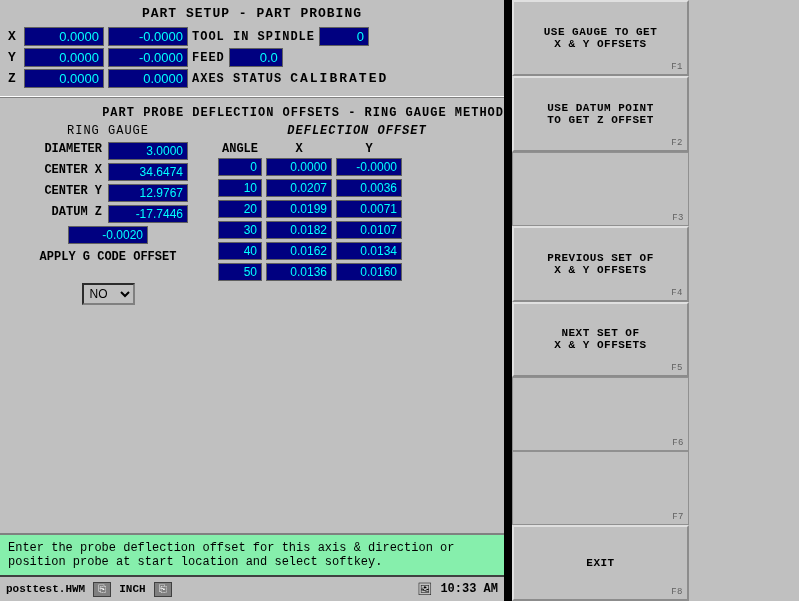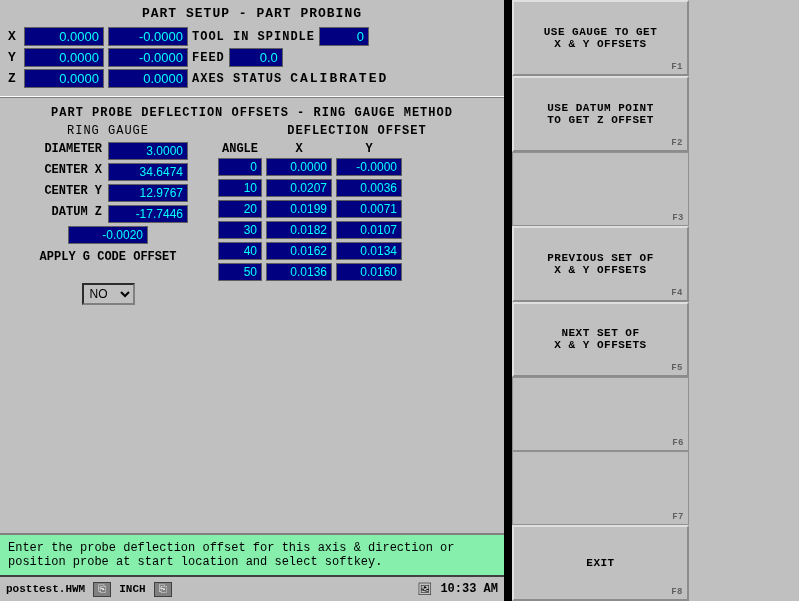--- a/index.html
+++ b/index.html
@@ -89,21 +89,21 @@
     }
     
     .h-divider {
       height: 2px;
       background: #808080;
       margin: 4px 0;
       border-top: 1px solid #fff;
     }
     
     .section-title {
-      text-align: center;
+      text-align: right;
       font-weight: bold;
       font-size: 12px;
       letter-spacing: 1px;
       padding: 4px 0 2px;
     }
     
     .probe-section {
       display: flex;
       padding: 2px 8px;
       gap: 10px;
@@ -142,20 +142,21 @@
     
     .deflection-col {
       flex: 1;
     }
     .defl-title {
       text-align: center;
       font-weight: bold;
       font-size: 12px;
       letter-spacing: 1px;
       margin-bottom: 4px;
+      font-style: italic;
     }
     .defl-header-cell {
       font-weight: bold;
       font-size: 12px;
       text-align: center;
     }
     .defl-angle {
       background: #000080;
       color: #00ffff;
       border: 1px solid #606060;
@@ -228,21 +229,21 @@
       letter-spacing: 0.5px;
       padding: 4px;
       cursor: pointer;
       position: relative;
     }
     .right-btn .fkey {
       position: absolute;
       bottom: 2px;
       right: 4px;
       font-size: 9px;
-      font-weight: bold;
+      font-weight: normal;
       color: #606060;
     }
     .right-btn.empty {
       background: #c0c0c0;
       border: 1px solid #909090;
     }
 
     .defl-header-row {
       display: grid;
       grid-template-columns: 44px 66px 66px;

